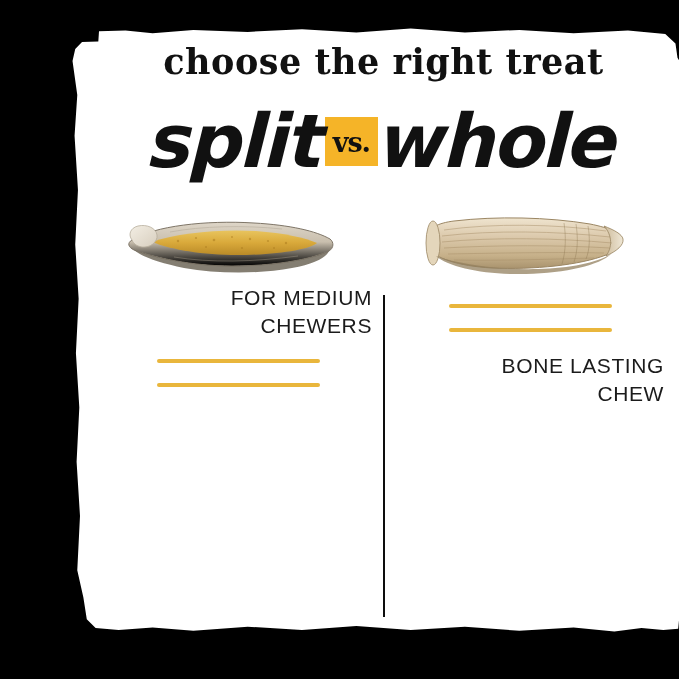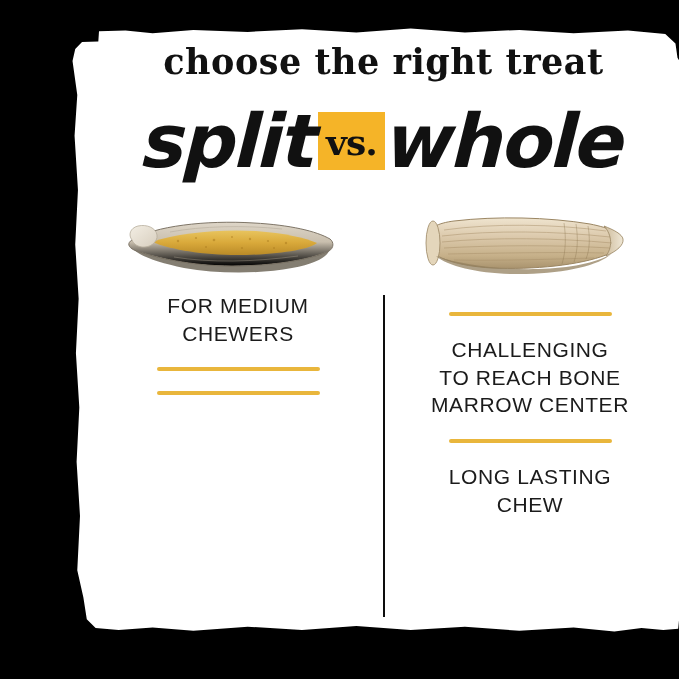--- a/index.html
+++ b/index.html
@@ -81,43 +81,43 @@
     letter-spacing: -2px;
     transform: skewX(-3deg);
   }
   .title-vs {
     display: inline-block;
     background: #F5B428;
     color: #111111;
     font-family: "DejaVu Serif", serif;
     font-weight: 700;
     font-style: normal;
-    font-size: 36px;
+    font-size: 27px;
     letter-spacing: -1px;
     padding: 12px 8px 10px 8px;
     margin: 0 2px;
     transform: none;
     line-height: 1;
   }
 
   
   .treat-wrap {
     position: absolute;
     width: 240px;
     height: 78px;
   }
   .treat-left  { left: 70px;  top: 206px; }
   .treat-right { left: 370px; top: 206px; }
 
   
   .col {
     position: absolute;
-    top: 292px;
+    top: 284px;
     width: 268px;
-    text-align: center;
+    text-align: right;
   }
   .col-left  { left: 60px; }
   .col-right { left: 352px; }
 
   .fact {
     font-family: "Liberation Sans", sans-serif;
     font-weight: 300;
     font-size: 21px;
     line-height: 1.32;
     letter-spacing: 0.6px;
@@ -264,21 +264,18 @@
 
   <div class="col col-left">
     <div class="fact">FOR MEDIUM
 CHEWERS</div>
     <div class="rule"></div>
     <div class="rule"></div>
   </div>
 
   <div class="col col-right">
     <div class="rule"></div>
-    <div class="fact">CHALLENGING
-TO REACH BONE
-MARROW CENTER</div>
-    <div class="rule"></div>
-    <div class="fact">LONG LASTING
+    <div class="rule"></div>
+    <div class="fact">BONE LASTING
 CHEW</div>
   </div>
 
 </div>
 
 </body></html>

